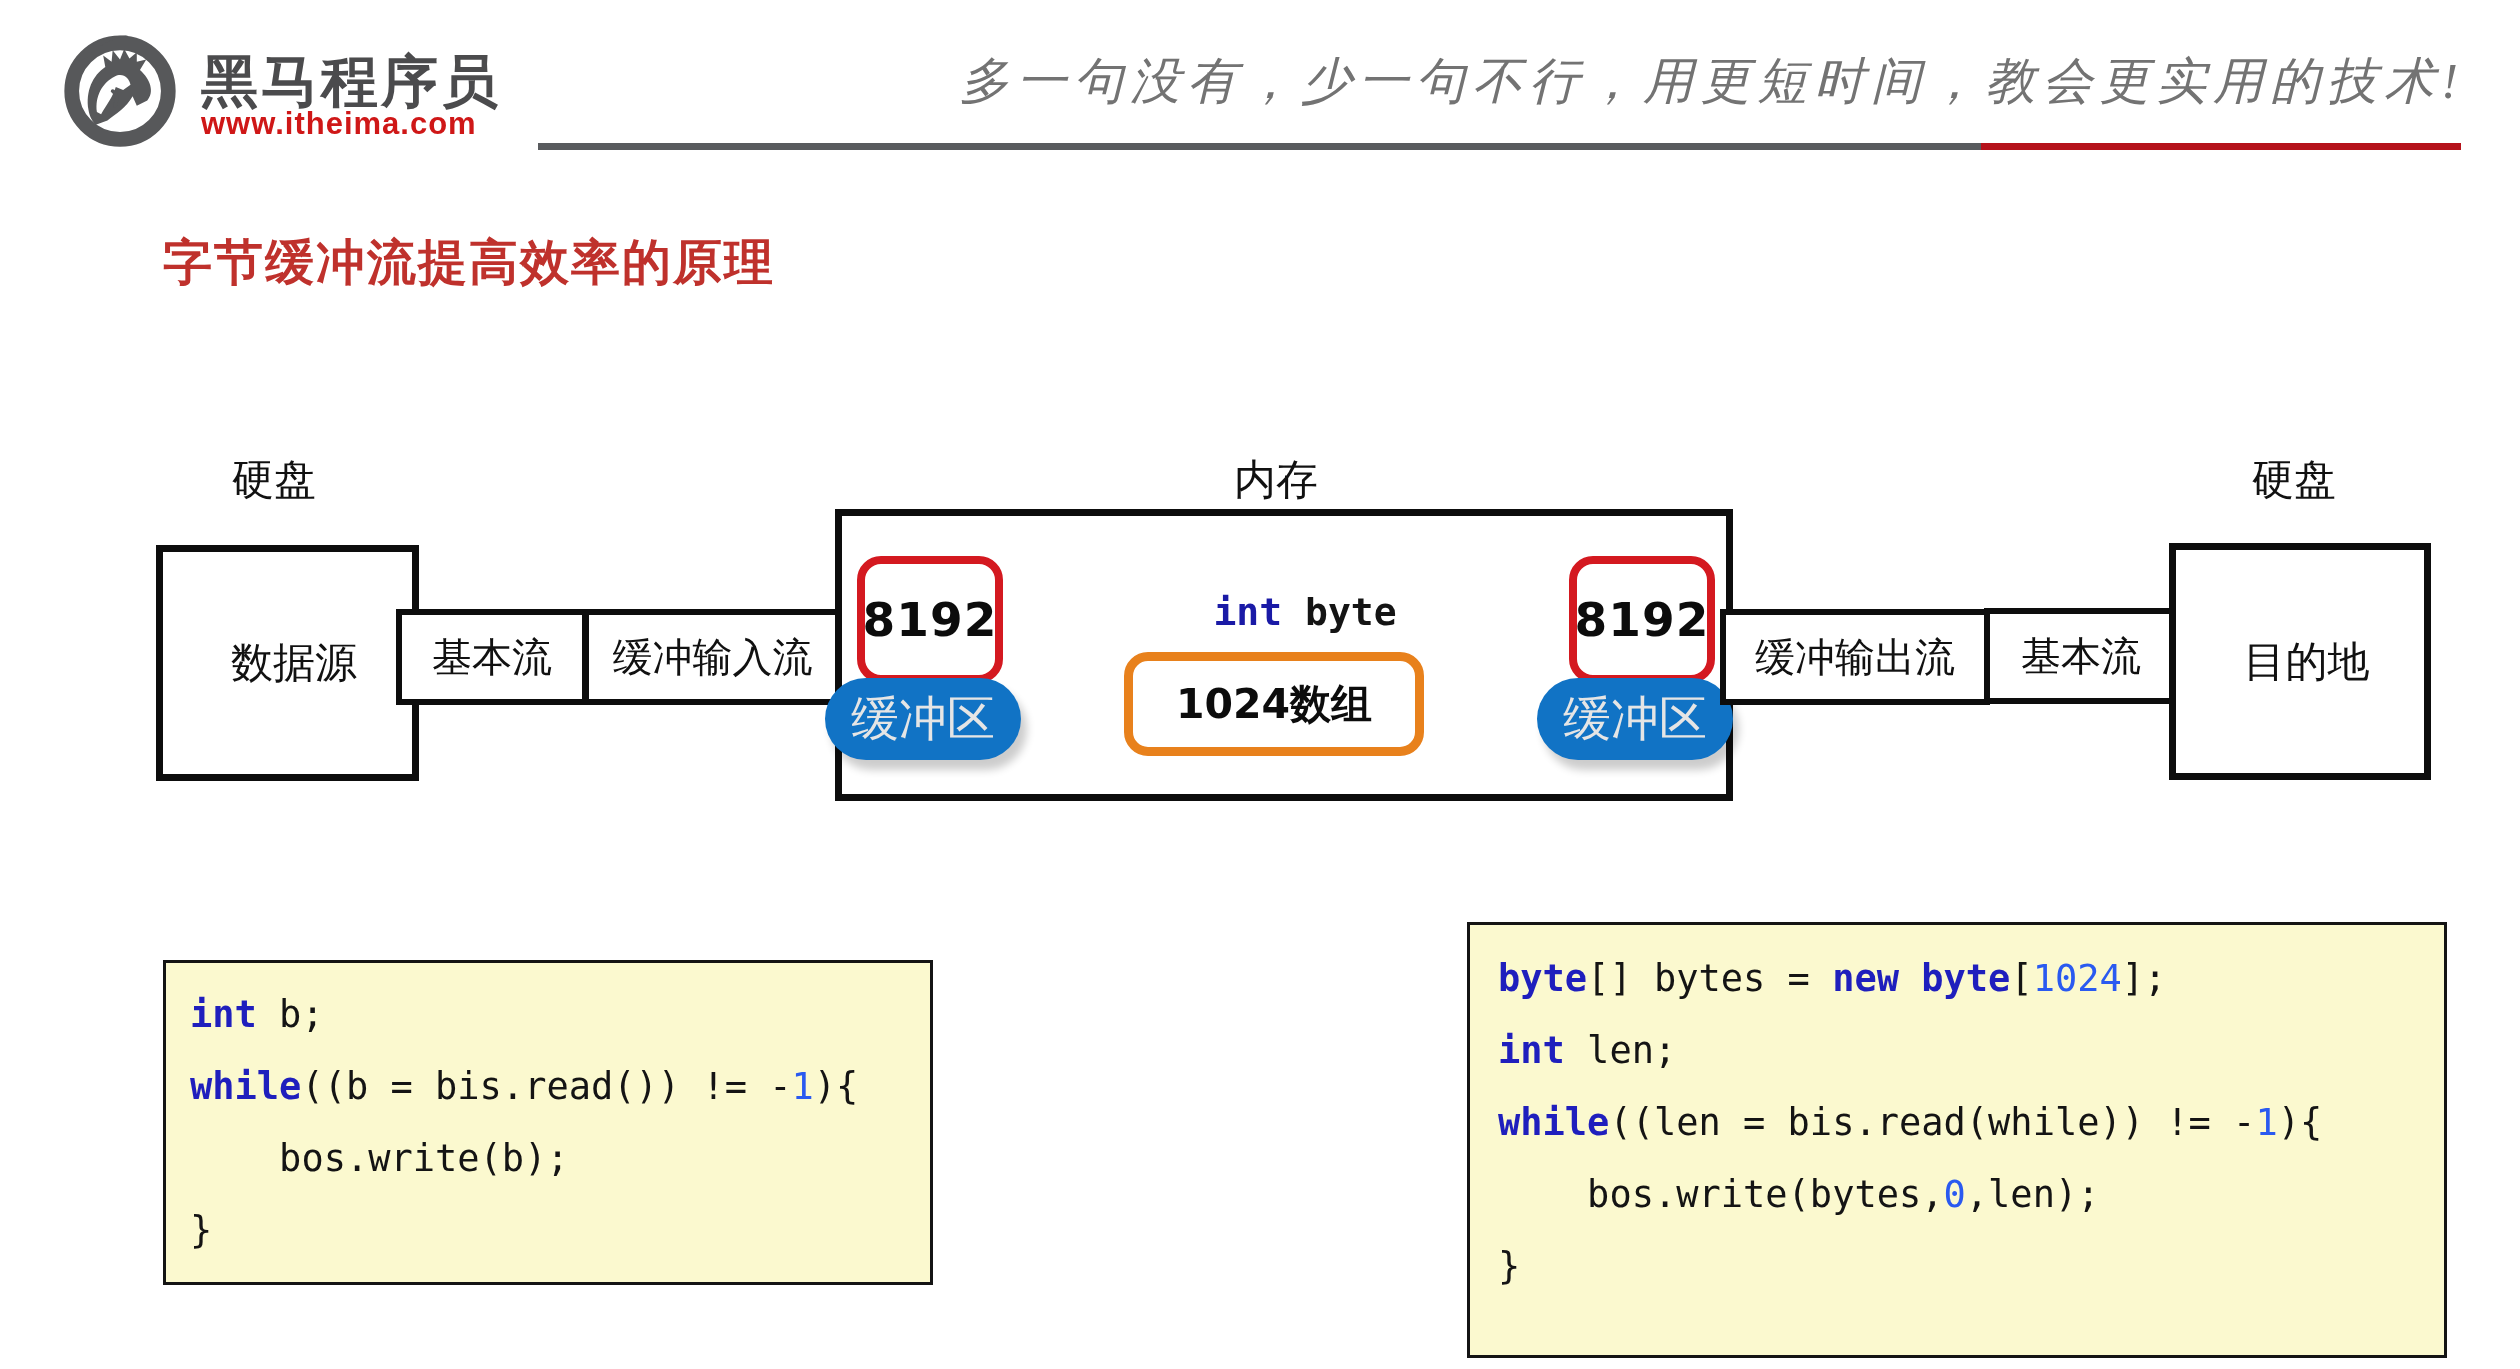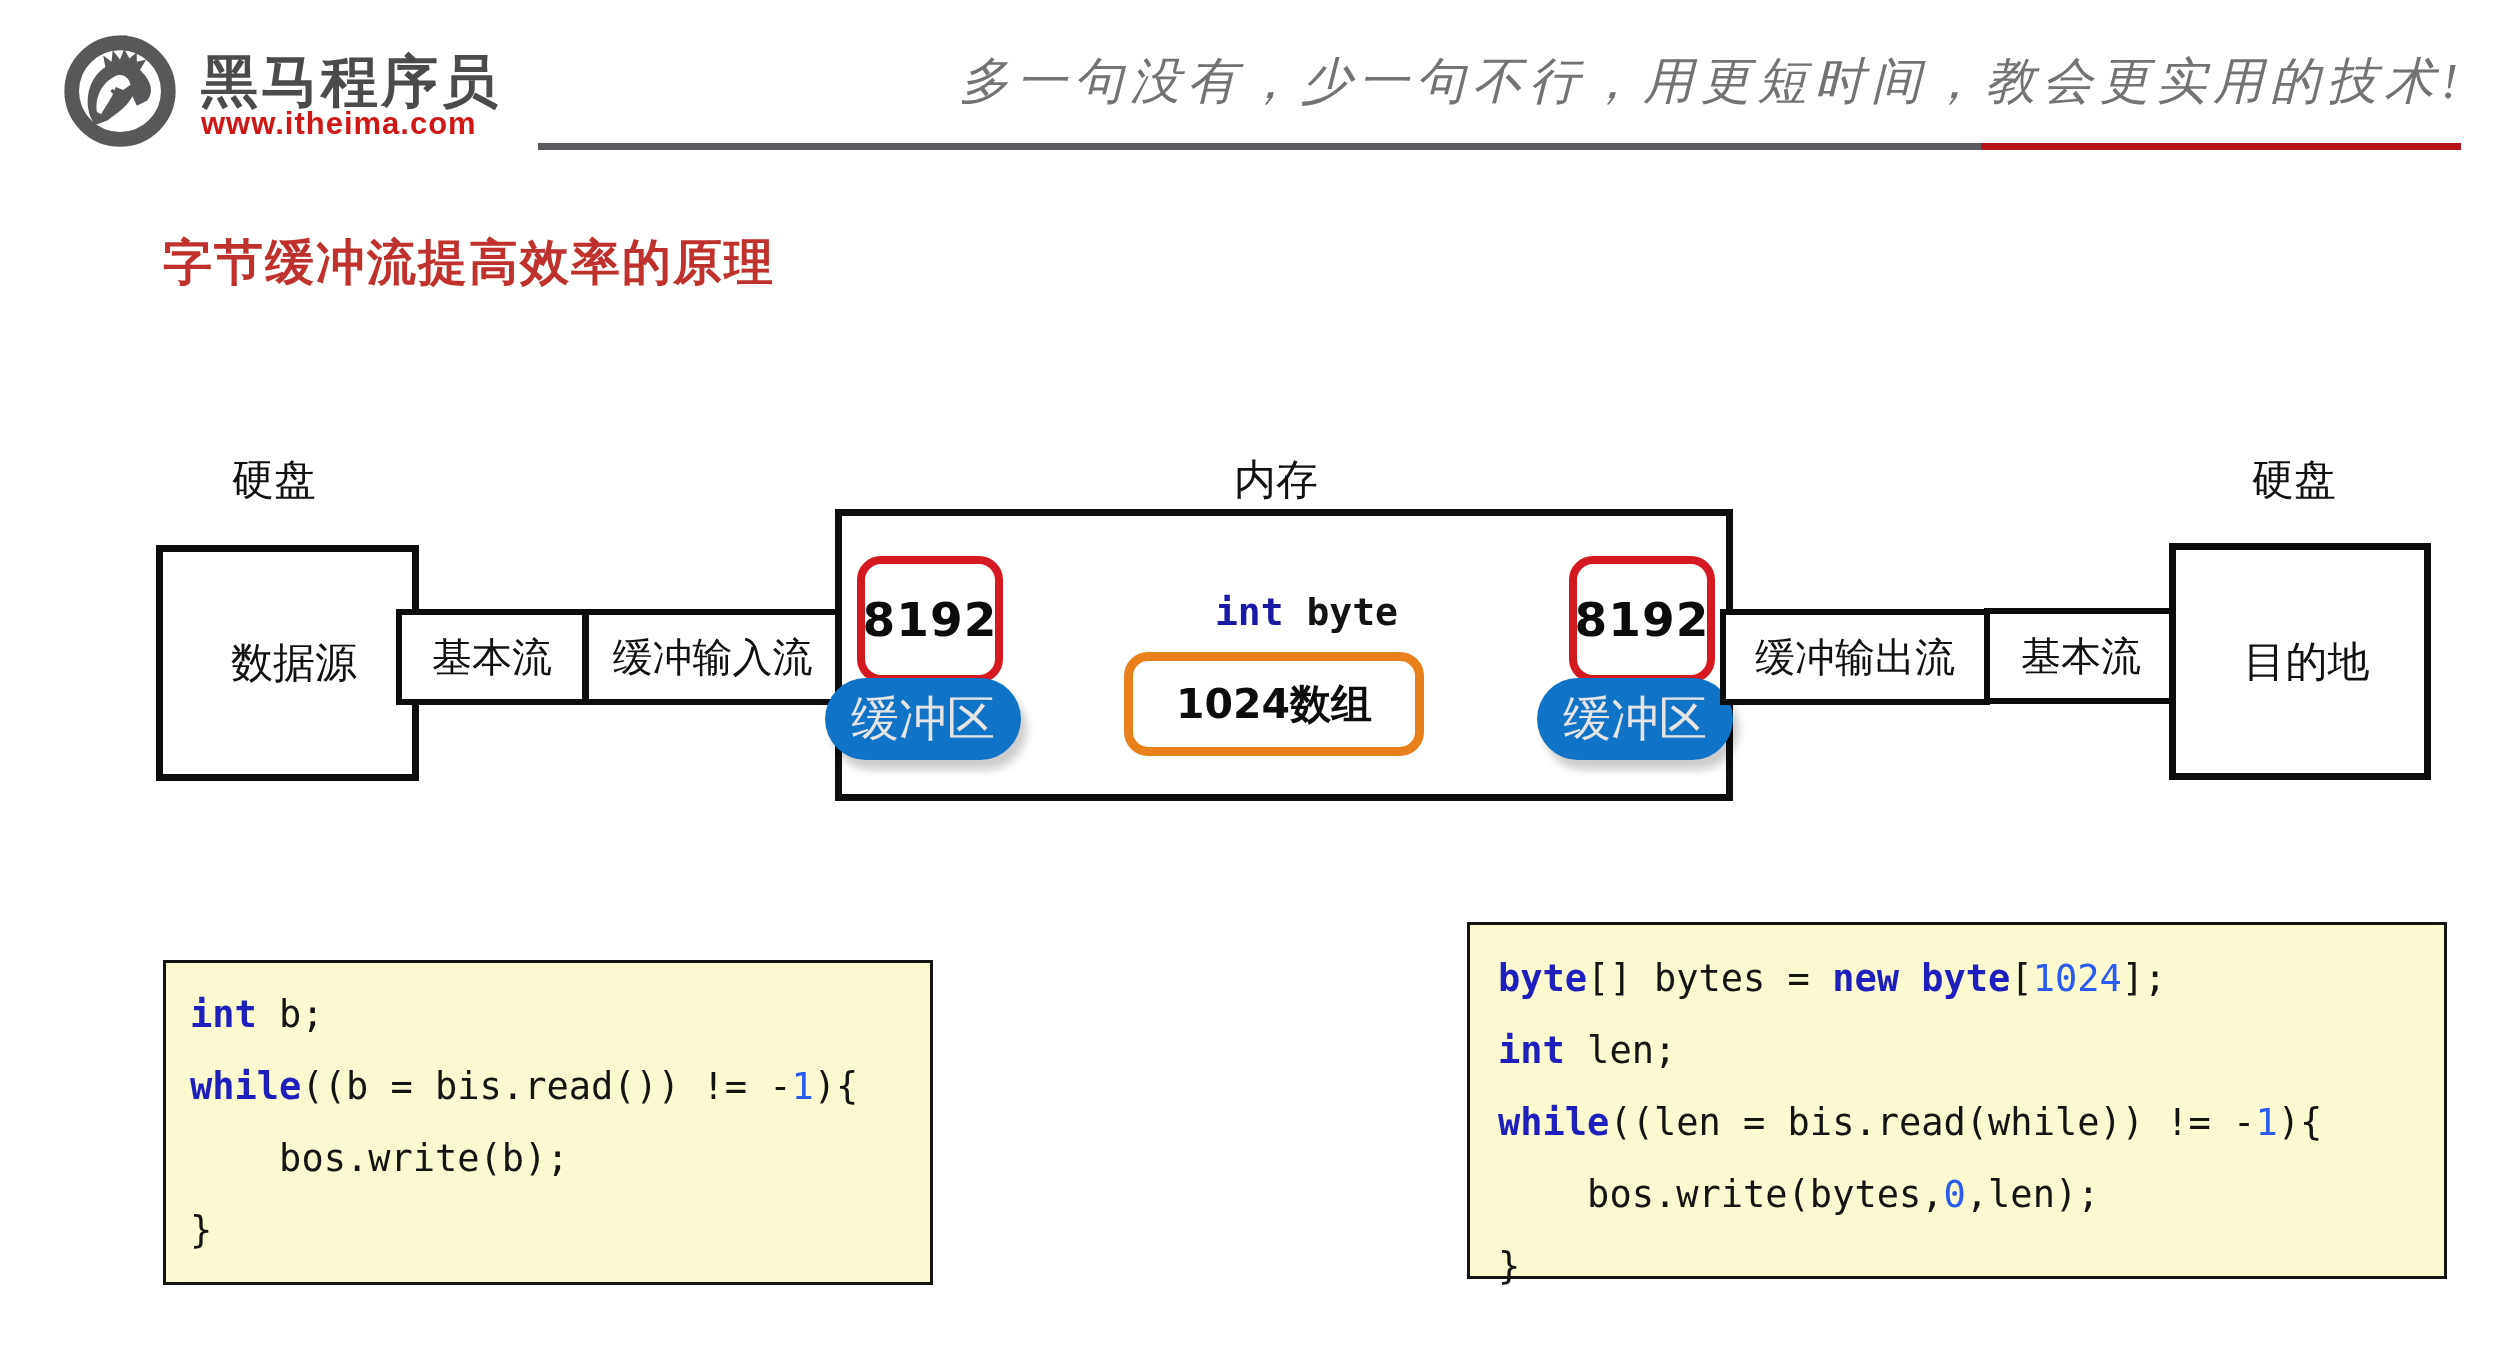--- a/index.html
+++ b/index.html
@@ -52,40 +52,40 @@
   .bufsize-r{left:1536px;top:556px;width:130px;height:111px;}
 
   .pill{
     display:flex;align-items:center;justify-content:center;background:#1173c5;color:#e5e5e5;
     border-radius:42px;font-size:48px;box-shadow:6px 10px 8px rgba(0,0,0,0.20);
   }
   .pill-l{left:792px;top:678px;width:196px;height:82px;}
   .pill-r{left:1504px;top:678px;width:196px;height:82px;}
 
   .intbyte{
-    left:1095px;top:590px;width:270px;text-align:right;
+    left:1137px;top:590px;width:270px;text-align:center;
     font-family:"DejaVu Sans Mono","Liberation Mono",monospace;font-weight:bold;font-size:38px;color:#141414;
   }
   .intbyte .kwb{color:#1a1aa6;}
 
   .arraybox{
     left:1091px;top:652px;width:282px;height:86px;
     display:flex;align-items:center;justify-content:center;background:#fff;
     border:9px solid #e8811c;border-radius:24px;
     font-size:41px;font-weight:800;color:#0c0c0c;
     font-family:"DejaVu Sans","Liberation Sans",sans-serif;
   }
 
   
   .codebox{
     background:#fbf9cf;border:3px solid #141414;
     font-family:"DejaVu Sans Mono","Liberation Mono",monospace;font-size:37px;
   }
   .codebox-left{left:130px;top:960px;width:770px;height:325px;padding:16px 0 4px 24px;box-sizing:border-box;}
-  .codebox-right{left:1434px;top:922px;width:980px;height:357px;padding:18px 0 0 28px;box-sizing:border-box;}
+  .codebox-right{left:1434px;top:922px;width:980px;height:436px;padding:18px 0 0 28px;box-sizing:border-box;}
   .code-line{white-space:pre;line-height:72px;height:72px;color:#141414;}
   .seg-p{color:#141414;}
   .seg-kw{color:#1f1fbd;font-weight:bold;}
   .seg-num{color:#2a5af0;}
 </style>
 </head>
 <body>
 
 <div class="stage">
 

